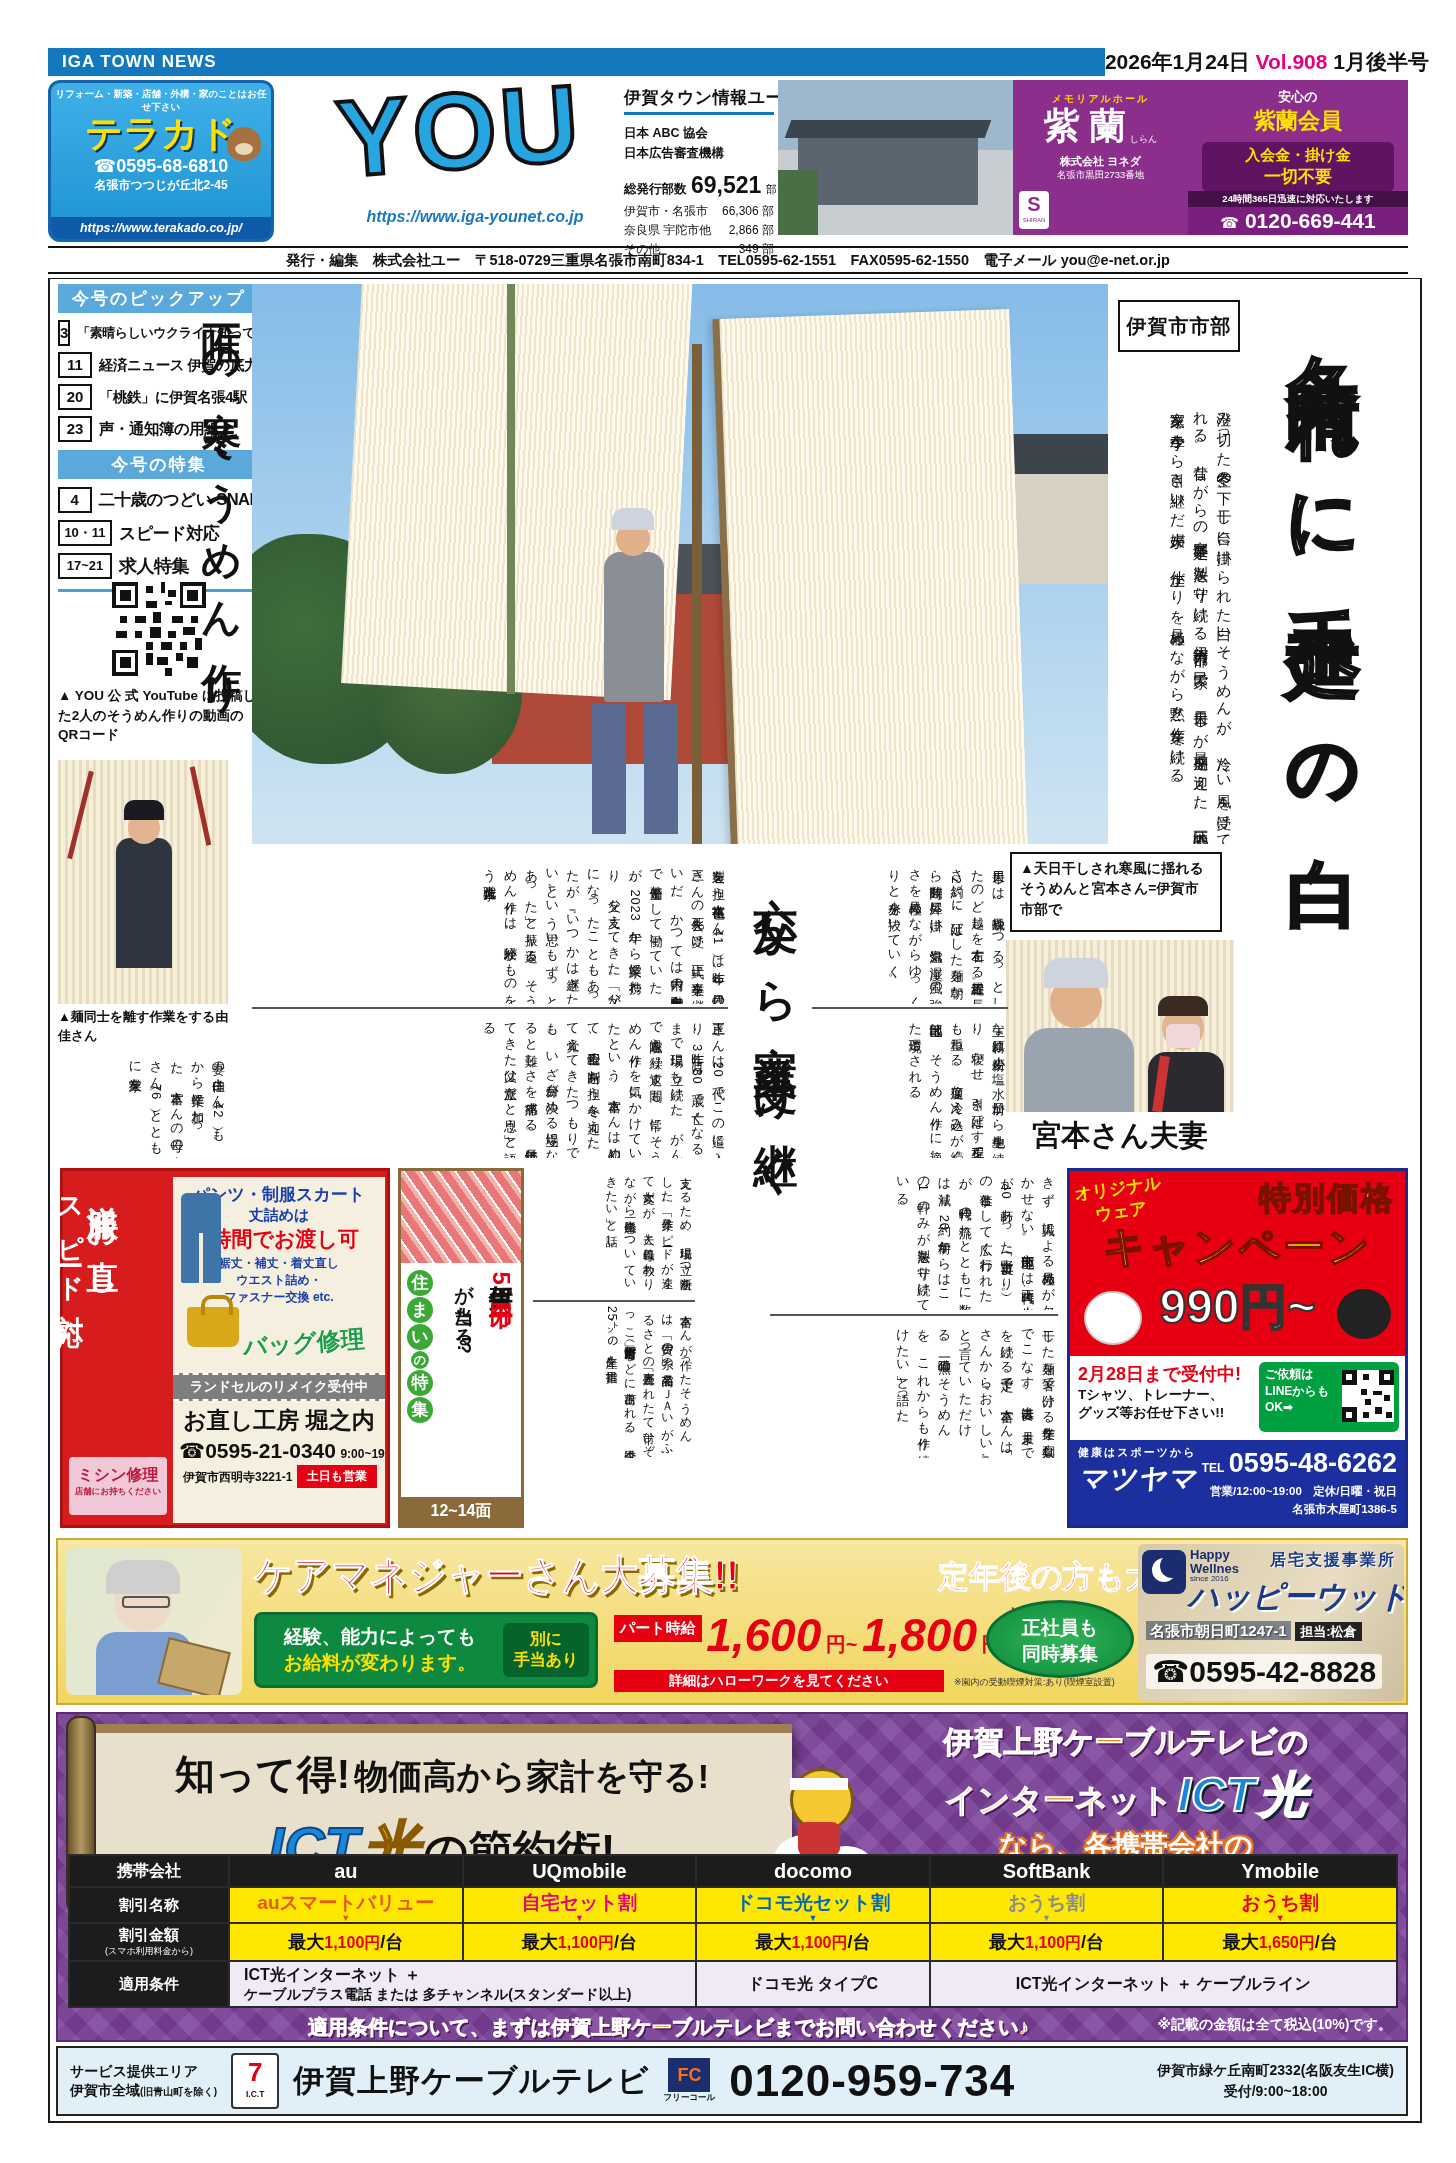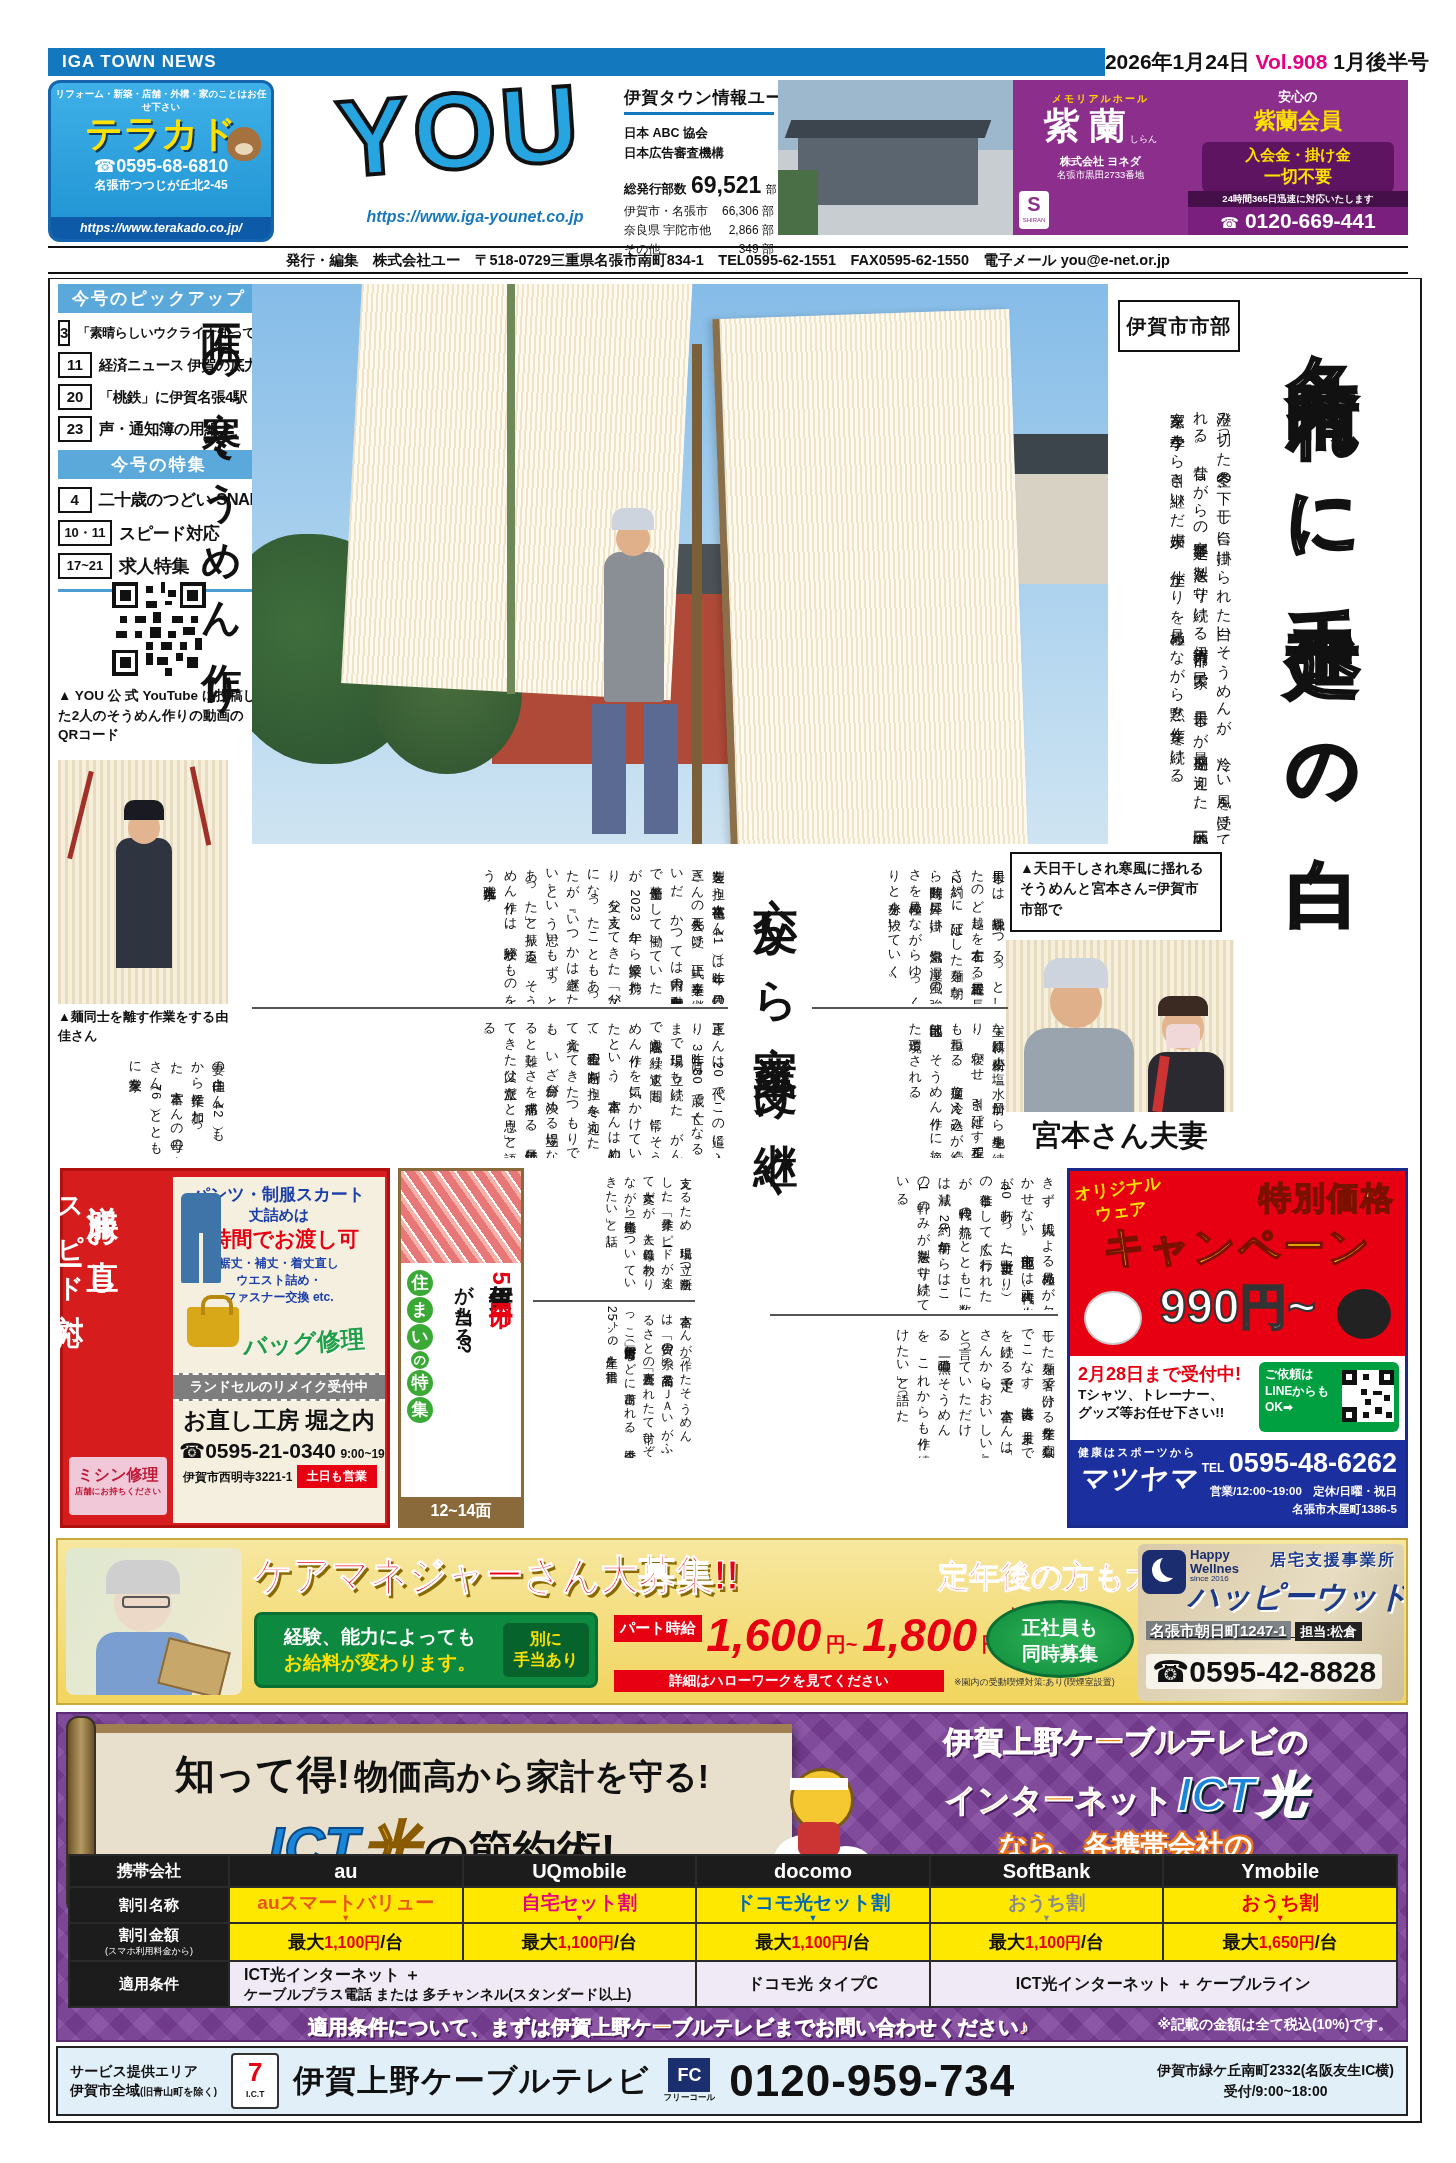--- a/index.html
+++ b/index.html
@@ -431,21 +431,21 @@
         <div class="abs" style="left:10px;top:8px;width:24px;height:24px;background:#fff;border-radius:50%;"></div>
         <div class="abs" style="left:18px;top:4px;width:24px;height:24px;background:#1b2d6e;border-radius:50%;"></div>
       </div>
       <div class="abs" style="left:52px;top:4px;line-height:1.05;">
         <span style="display:block;color:#1b2d6e;font-weight:800;font-size:13px;">Happy</span>
         <span style="display:block;color:#1b2d6e;font-weight:800;font-size:13px;">Wellnes</span>
         <span style="display:block;color:#1b2d6e;font-size:8px;">since 2016</span>
       </div>
       <div style="position:absolute;right:8px;top:6px;color:#1b3a8c;font-weight:800;font-size:16px;text-shadow:1px 1px 0 #fff;letter-spacing:2px;">居宅支援事業所</div>
       <div style="position:absolute;left:50px;top:32px;color:#1b3a8c;font-weight:800;font-size:31px;font-style:italic;text-shadow:2px 2px 0 #fff;white-space:nowrap;">ハッピーウッド</div>
-      <div style="position:absolute;left:8px;top:78px;white-space:nowrap;text-decoration:underline;">
+      <div style="position:absolute;left:8px;top:78px;white-space:nowrap;">
         <span style="color:#fff;font-weight:bold;font-size:15px;text-shadow:1px 1px 2px #333;background:rgba(40,60,90,.55);padding:1px 4px;">名張市朝日町1247-1</span>
         <span style="color:#fff;font-weight:bold;font-size:13px;background:#222;padding:2px 5px;">担当:松倉</span>
       </div>
       <div style="position:absolute;left:8px;top:110px;font-weight:800;font-size:30px;color:#111;background:rgba(255,255,255,.75);padding:0 6px;border-radius:4px;">☎0595-42-8828</div>
     </div>
   </div>
 
   <div class="abs" style="left:56px;top:1712px;width:1352px;height:330px;background:#7c4099;border:2px solid #5a2a74;box-sizing:border-box;overflow:hidden;
               background-image:repeating-linear-gradient(45deg,rgba(255,255,255,.07) 0 16px,rgba(0,0,0,.06) 16px 32px),repeating-linear-gradient(-45deg,rgba(255,255,255,.05) 0 16px,rgba(0,0,0,.04) 16px 32px);">
 
@@ -533,21 +533,21 @@
     <div style="font-weight:bold;font-size:14px;line-height:1.35;">
       <div>サービス提供エリア</div>
       <div><span>伊賀市全域</span><span style="font-size:10px;">(旧青山町を除く)</span></div>
     </div>
     <div style="width:44px;height:52px;background:#fff;border:2px solid #333;border-radius:4px;text-align:center;">
       <div style="color:#e60012;font-weight:800;font-size:26px;line-height:34px;">7</div>
       <div style="font-size:8.5px;font-weight:bold;">I.C.T</div>
     </div>
     <div style="font-weight:800;font-size:31px;letter-spacing:1px;white-space:nowrap;">伊賀上野ケーブルテレビ</div>
     <div style="text-align:center;">
-      <div style="width:42px;height:34px;background:#1b2f6e;color:#ffffff;font-weight:800;font-size:18px;line-height:34px;margin:0 auto;">FC</div>
+      <div style="width:42px;height:34px;background:#1b2f6e;color:#f97316;font-weight:800;font-size:18px;line-height:34px;margin:0 auto;">FC</div>
       <div style="font-size:8.5px;font-weight:bold;">フリーコール</div>
     </div>
     <div style="font-weight:800;font-size:44px;letter-spacing:1px;white-space:nowrap;">0120-959-734</div>
     <div style="font-weight:bold;font-size:14px;line-height:1.5;margin-left:auto;text-align:center;">
       <div>伊賀市緑ケ丘南町2332(名阪友生IC横)</div>
       <div>受付/9:00~18:00</div>
     </div>
   </div>
 
 </div>

